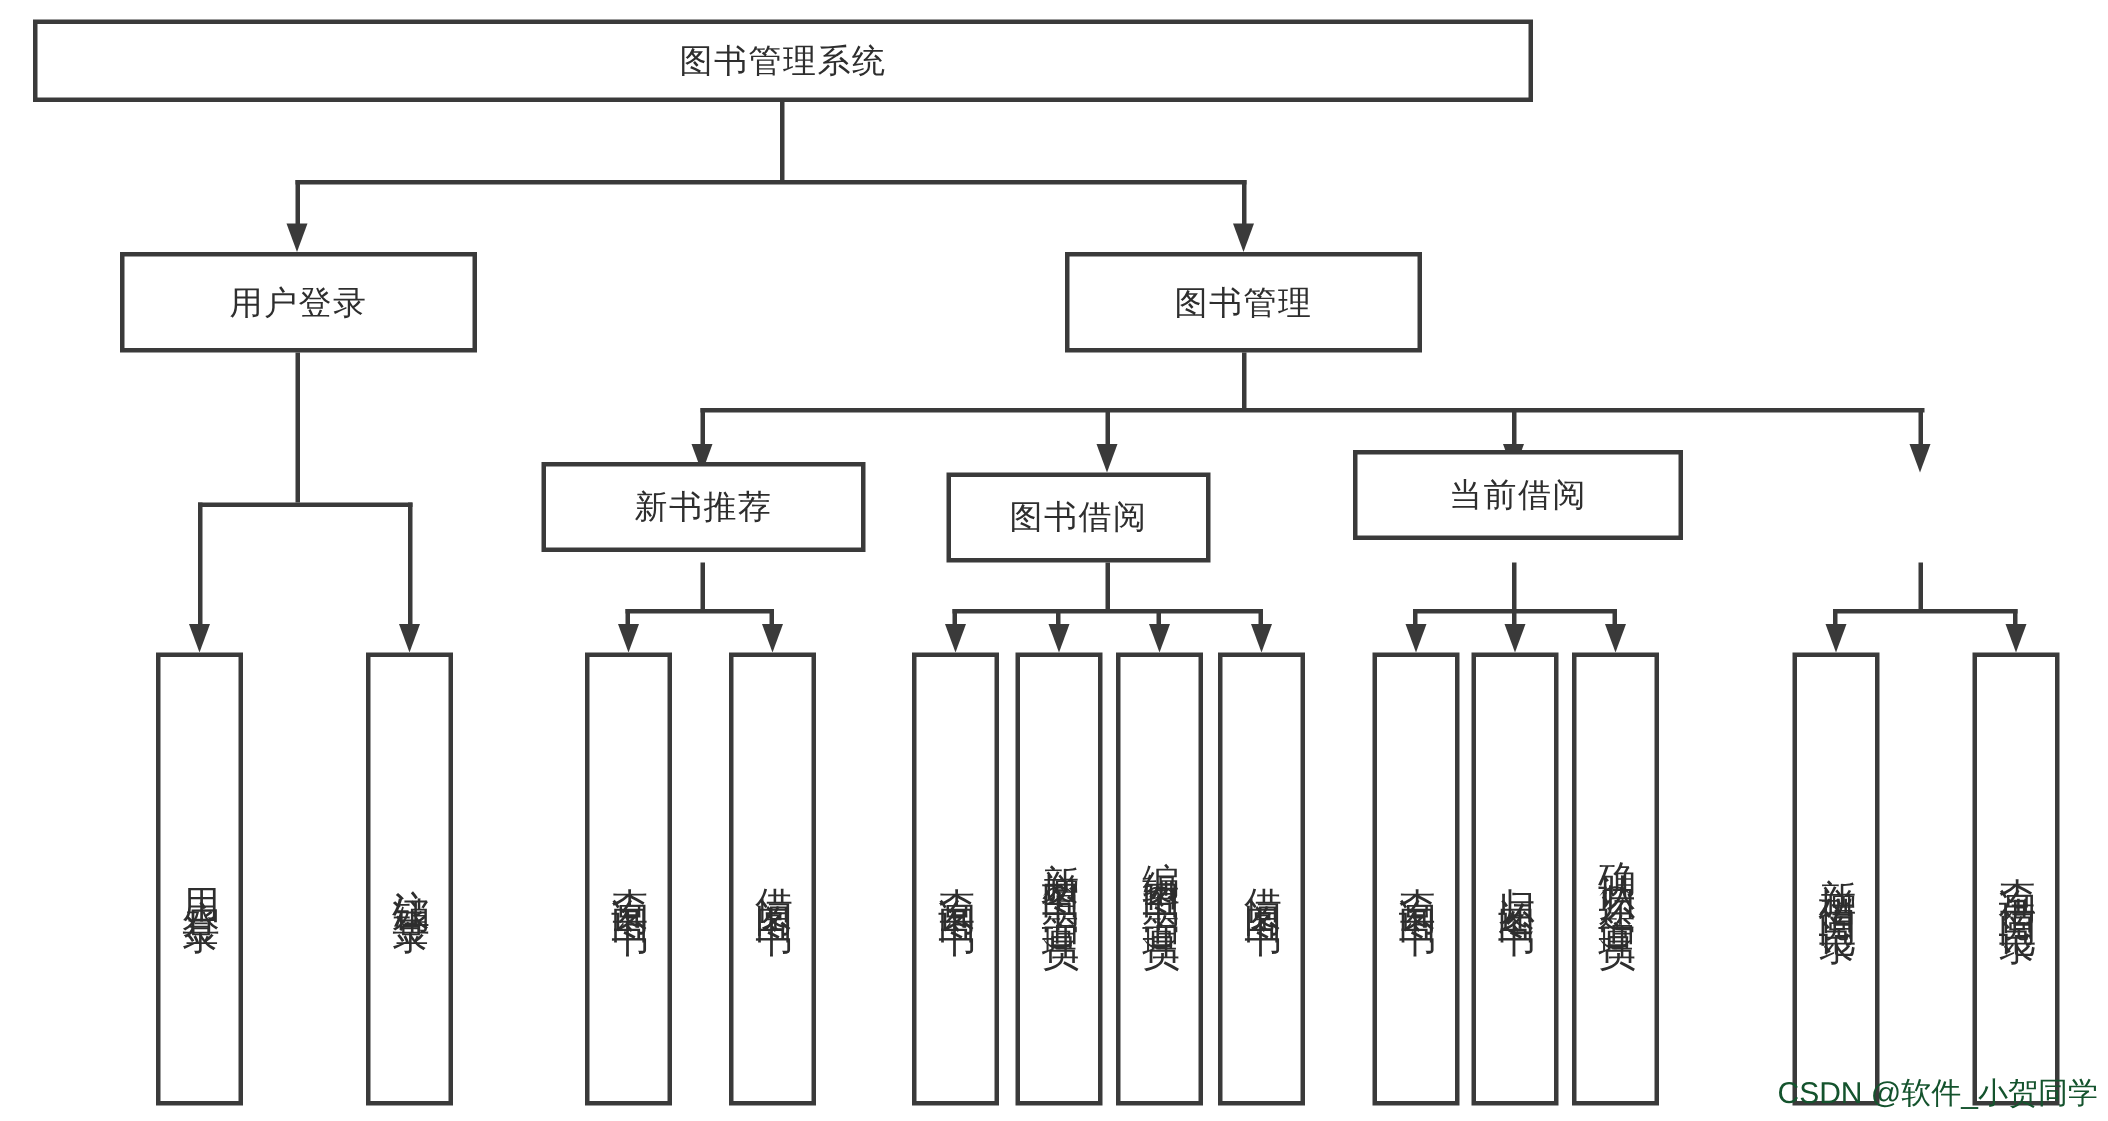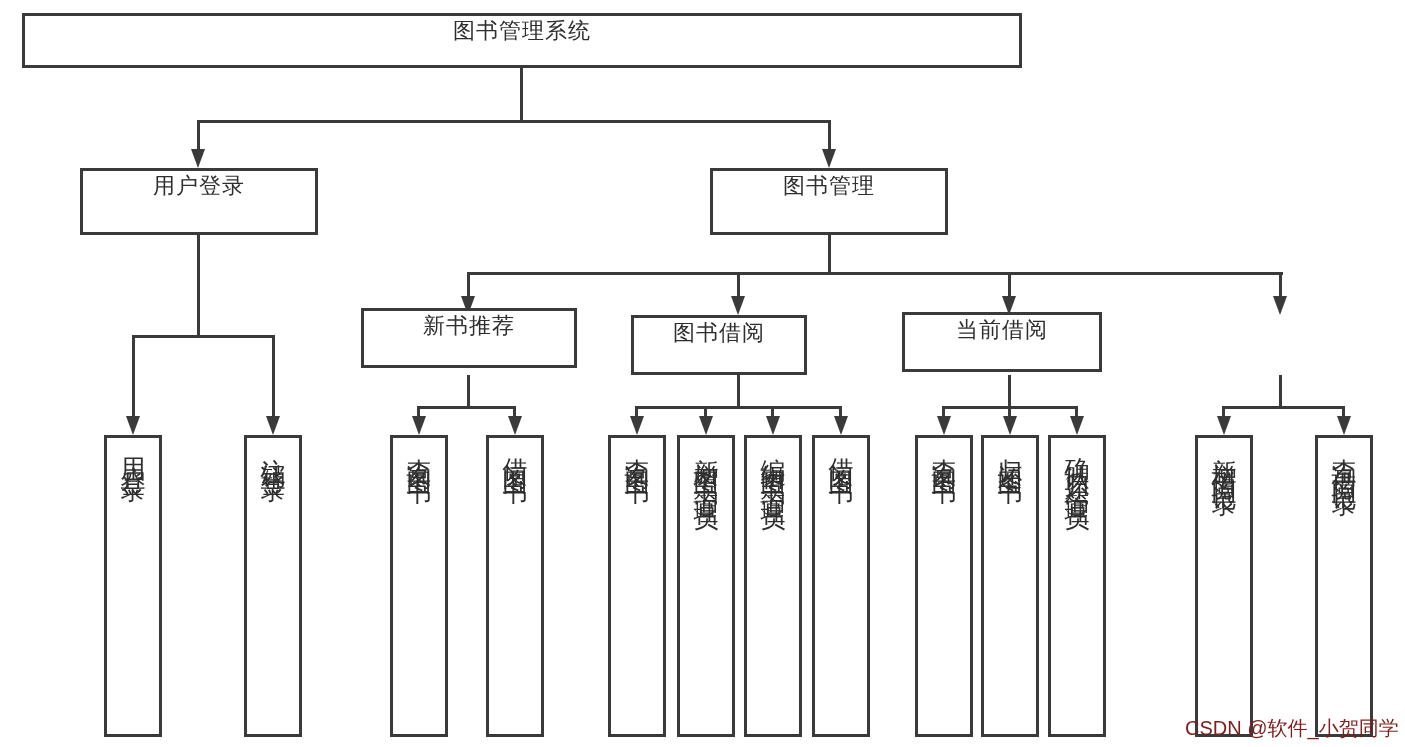--- a/index.html
+++ b/index.html
@@ -9,21 +9,21 @@
     background:#ffffff;
     font-family:"Liberation Sans","DejaVu Sans",sans-serif;
     overflow:hidden;
   }
   .box{
     position:absolute;
     box-sizing:border-box;
     background:#ffffff;
     border:3px solid #3a3a3a;
     display:flex;
-    align-items:flex-start;
+    align-items:center;
     justify-content:center;
   }
   .hlbl{
     font-size:22px;
     color:#2e2e2e;
     letter-spacing:1px;
     white-space:nowrap;
   }
   .vlbl{
     writing-mode:vertical-lr;
@@ -39,21 +39,21 @@
   .ah{
     position:absolute;width:0;height:0;
     border-left:7px solid transparent;
     border-right:7px solid transparent;
     border-top:19px solid #3a3a3a;
   }
   .watermark{
     position:absolute;
     left:1185px;top:715px;
     font-size:20px;
-    color:#7f1d1d;
+    color:#14532d;
     white-space:nowrap;
     z-index:10;
   }
 </style>
 </head>
 <body>
 
 <div id="canvas">
 
   <div class="box" style="left:22px;top:13px;width:1000px;height:55px">
@@ -91,21 +91,21 @@
   <div class="ah" style="left:1002px;top:296px"></div>
   <div class="vl" style="left:1279px;top:272px;height:26px"></div>
   <div class="ah" style="left:1273px;top:296px"></div>
 
   <div class="box" style="left:361px;top:308px;width:216px;height:60px">
     <span class="hlbl">新书推荐</span>
   </div>
   <div class="box" style="left:631px;top:315px;width:176px;height:60px">
     <span class="hlbl">图书借阅</span>
   </div>
-  <div class="box" style="left:902px;top:312px;width:200px;height:60px">
+  <div class="box" style="left:902px;top:300px;width:220px;height:60px">
     <span class="hlbl">当前借阅</span>
   </div>
 
   <div class="vl" style="left:467px;top:375px;height:31px"></div>
   <div class="hl" style="left:417px;top:406px;width:99px"></div>
   <div class="vl" style="left:417px;top:406px;height:12px"></div>
   <div class="ah" style="left:412px;top:416px"></div>
   <div class="vl" style="left:513px;top:406px;height:12px"></div>
   <div class="ah" style="left:508px;top:416px"></div>
 

